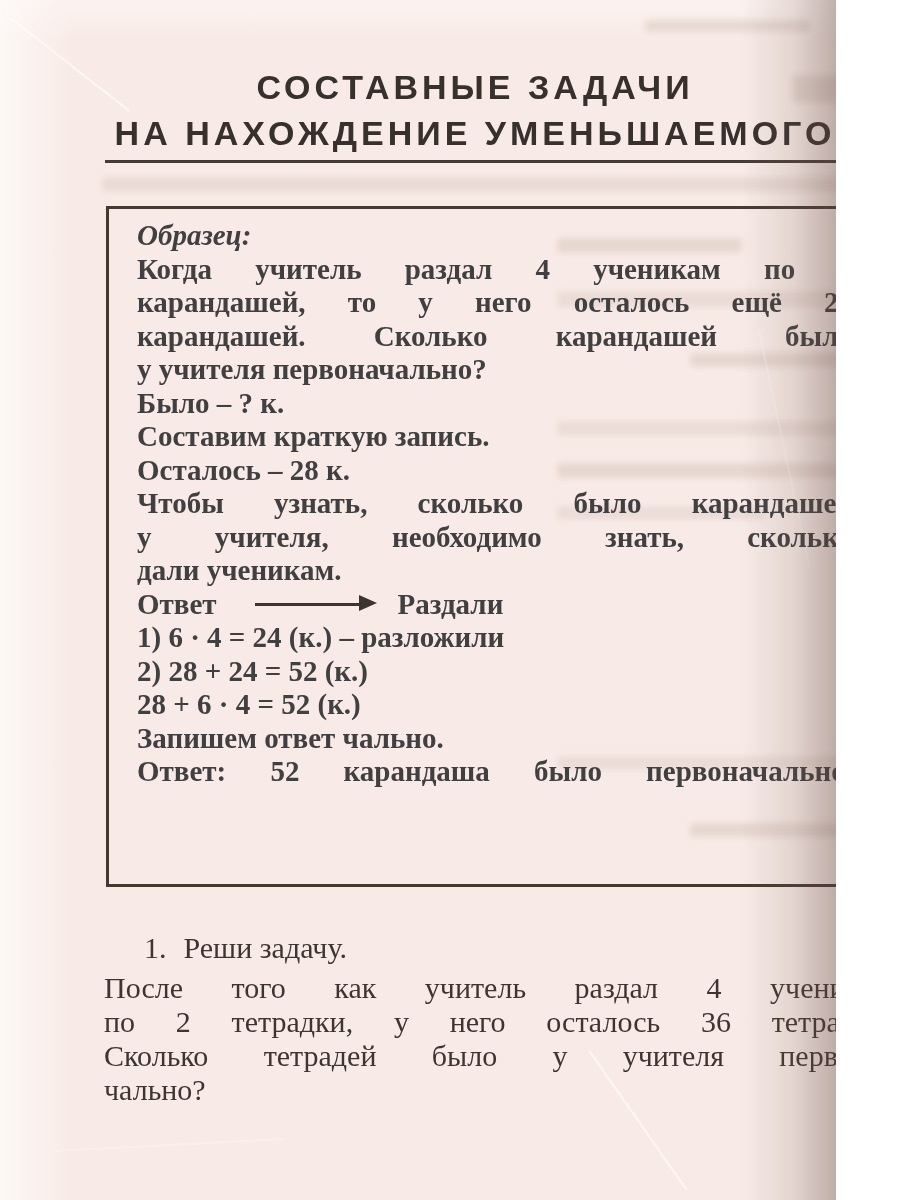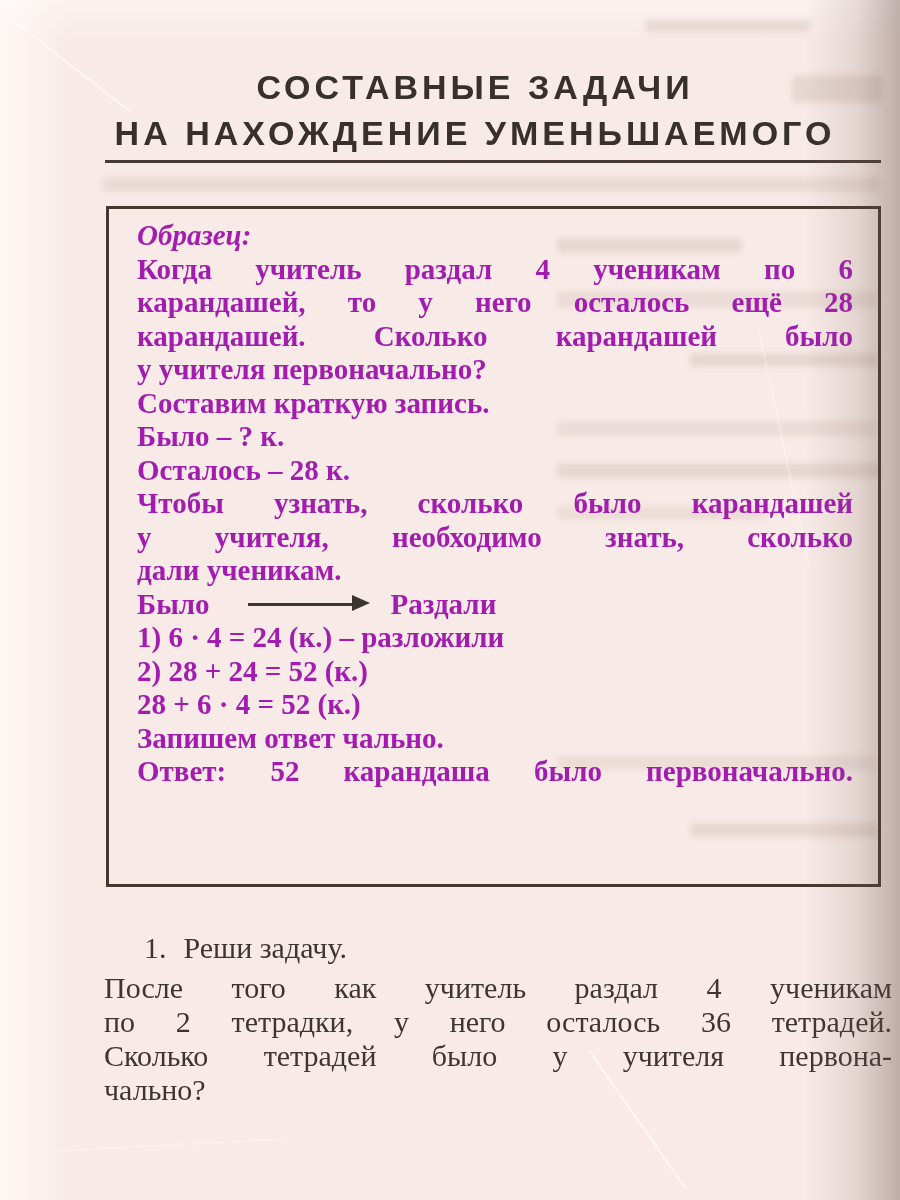--- a/index.html
+++ b/index.html
@@ -1,18 +1,18 @@
 <!DOCTYPE html>
 <html><head>
 <meta charset="utf-8">
 <style>
   html,body { margin:0; padding:0; }
   .page {
     position:relative;
-    width:900px; height:1200px;
+    width:836px; height:1200px;
     background:#f8ebe7;
     overflow:hidden;
     font-family:"Liberation Serif", serif;
     color:#3e3531;
   }
   
   .edge-left {
     position:absolute; left:0; top:0; width:70px; height:1200px;
     background:linear-gradient(to right, rgba(255,252,250,0.75), rgba(255,252,250,0));
     pointer-events:none;
@@ -42,21 +42,21 @@
     background:#453b36;
   }
   
   .box {
     position:absolute; top:206px; left:106px; width:775px; height:681px;
     box-sizing:border-box;
     border:3px solid #44392f;
     padding:10px 25px 0 28px;
     font-size:29px; line-height:33.5px;
     font-weight:bold;
-    color:#a21caf;
+    color:#404040;
   }
   .line { white-space:nowrap; }
   .j { white-space:normal; text-align:justify; text-align-last:justify; }
   .italic { font-style:italic; }
   .arrow-line { display:flex; align-items:center; height:33.5px; }
   .arrow-shaft {
     position:relative;
     width:105px; height:3px;
     background:#3c3430;
     margin-left:38px; margin-right:38px;
@@ -136,30 +136,30 @@
   <div class="rule"></div>
 
   <div class="box">
     <div class="line italic">Образец:</div>
 
     <div class="line j">Когда учитель раздал 4 ученикам по 6</div>
     <div class="line j">карандашей, то у него осталось ещё 28</div>
     <div class="line j">карандашей. Сколько карандашей было</div>
     <div class="line">у учителя первоначально?</div>
 
+    <div class="line">Было  – ? к.</div>
     <div class="line">Составим краткую запись.</div>
-    <div class="line">Было  – ? к.</div>
     <div class="line">Осталось – 28 к.</div>
 
     <div class="line j">Чтобы узнать, сколько было карандашей</div>
     <div class="line j">у учителя, необходимо знать, сколько</div>
     <div class="line">дали ученикам.</div>
 
     <div class="arrow-line">
-      <span>Было</span>
+      <span>Ответ</span>
       <span class="arrow-shaft"></span>
       <span>Раздали</span>
     </div>
 
     <div class="line">1) 6 · 4 = 24 (к.) – разложили</div>
     <div class="line">2) 28 + 24 = 52 (к.)</div>
     <div class="line">28 + 6 · 4 = 52 (к.)</div>
     <div class="line">Запишем ответ чально.</div>
     <div class="line j">Ответ: 52 карандаша было первоначально.</div>
   </div>

